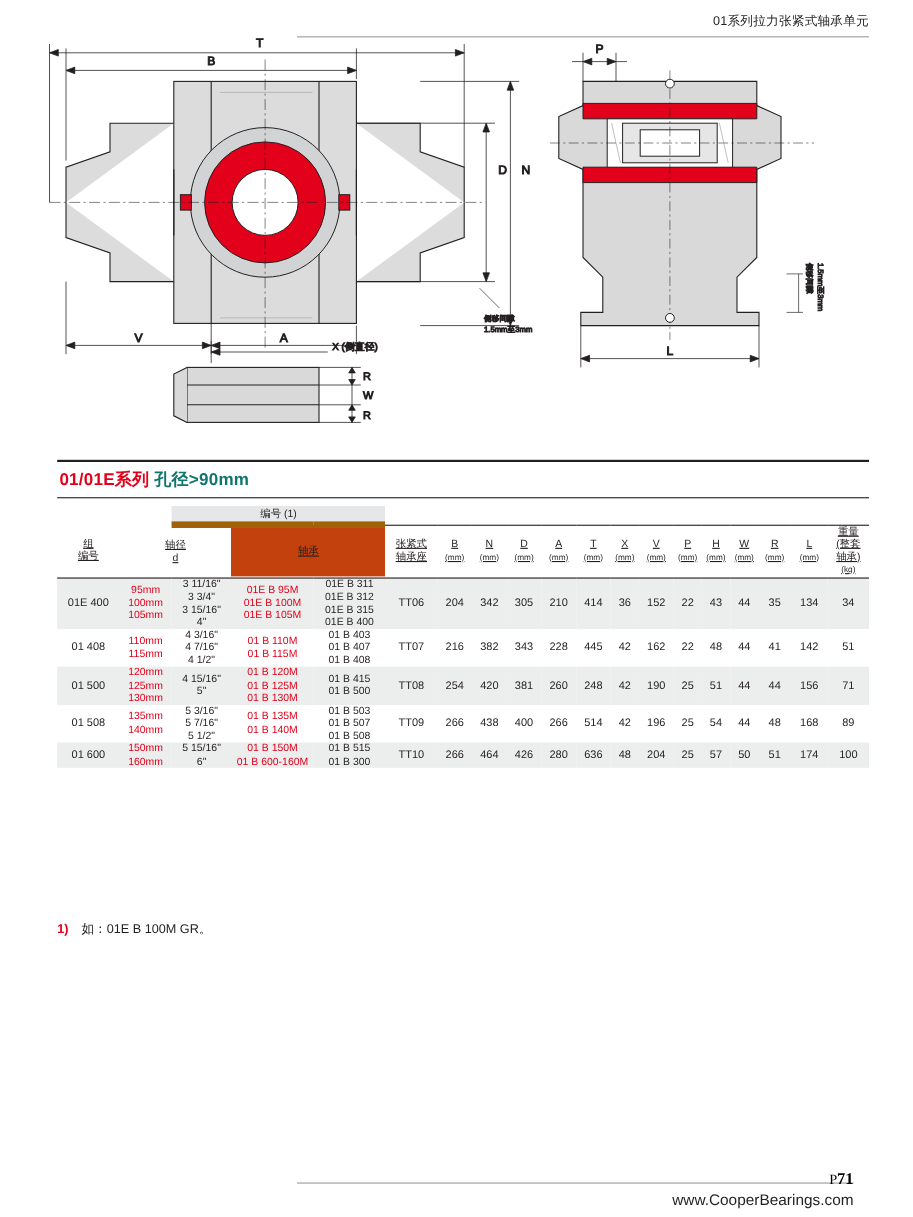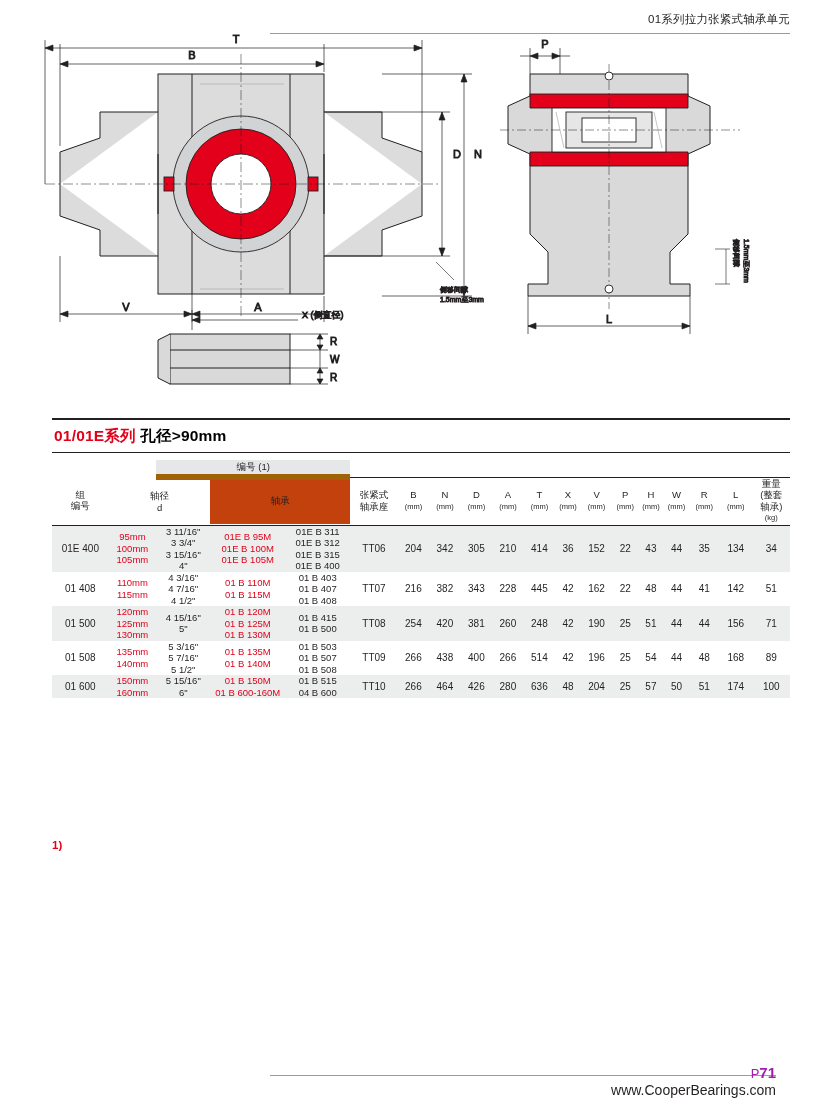--- a/index.html
+++ b/index.html
@@ -64,21 +64,21 @@
     border-top: 2px solid #231f20;
     width: 738px;
   }
   .section-title {
     font-size: 15.5px;
     font-weight: bold;
     padding: 6px 0 5px 2px;
     letter-spacing: 0.2px;
   }
   .section-title .red { color: #e2001a; }
-  .section-title .blk { color: #000000; }
+  .section-title .blk { color: #0f766e; }
   .section-title-rule-bottom {
     border-top: 1.5px solid #231f20;
     width: 738px;
   }
 
   
   .tbl-wrap {
     position: absolute;
     top: 460px;
     left: 52px;
@@ -98,20 +98,21 @@
     font-size: 9.5px;
     font-weight: normal;
     border-bottom: 6px solid #a16207;
     background: #e6e7e8;
     height: 14px;
   }
   .hdr-main td {
     font-size: 9.5px;
     padding-bottom: 3px;
     padding-top: 2px;
+    text-decoration: underline;
   }
   .hdr-unit {
     font-size: 7.5px;
   }
   .row-shade { background: #eceded; }
   .row-plain { background: #ffffff; }
   .cellpad { padding: 7px 2px; }
   .c-red { color: #e2001a; }
   .c-black { color: #231f20; }
   .multiline div { line-height: 11.5px; white-space: nowrap; }
@@ -143,22 +144,23 @@
 
   
   .footer {
     position: absolute;
     bottom: 8px;
     right: 40px;
     text-align: right;
   }
   .footer-page {
     font-size: 13px;
-    color: #a21caf;
+    color: #000000;
     margin-bottom: 1px;
+    font-family: Liberation Serif, serif;
   }
   .footer-page b { font-size: 15px; }
   .footer-url {
     font-size: 14px;
     color: #231f20;
   }
   .footer-rule {
     position: absolute;
     bottom: 30px;
     left: 270px;
@@ -642,21 +644,21 @@
         <td class="cellpad multiline c-black">
           <div>5 15/16"</div>
           <div>6"</div>
         </td>
         <td class="cellpad multiline c-red">
           <div>01 B 150M</div>
           <div>01 B 600-160M</div>
         </td>
         <td class="cellpad multiline c-black">
           <div>01 B 515</div>
-          <div>04 B 600</div>
+          <div>01 B 300</div>
         </td>
         <td class="cellpad num">TT10</td>
         <td class="cellpad num">266</td>
         <td class="cellpad num">464</td>
         <td class="cellpad num">426</td>
         <td class="cellpad num">280</td>
         <td class="cellpad num">636</td>
         <td class="cellpad num">48</td>
         <td class="cellpad num">204</td>
         <td class="cellpad num">25</td>
@@ -667,20 +669,21 @@
         <td class="cellpad num">100</td>
       </tr>
 
     </tbody>
       </table>
   </div>
 
   <div class="footnote">
     <span class="marker">1)</span>
     <div class="ftext">
+      <div>如：01E B 100M GR。</div>
     </div>
   </div>
 
   <div class="footer-rule"></div>
   <div class="footer">
     <div class="footer-page">
       <span>P</span><b>71</b>
     </div>
     <div class="footer-url">www.CooperBearings.com</div>
   </div>

